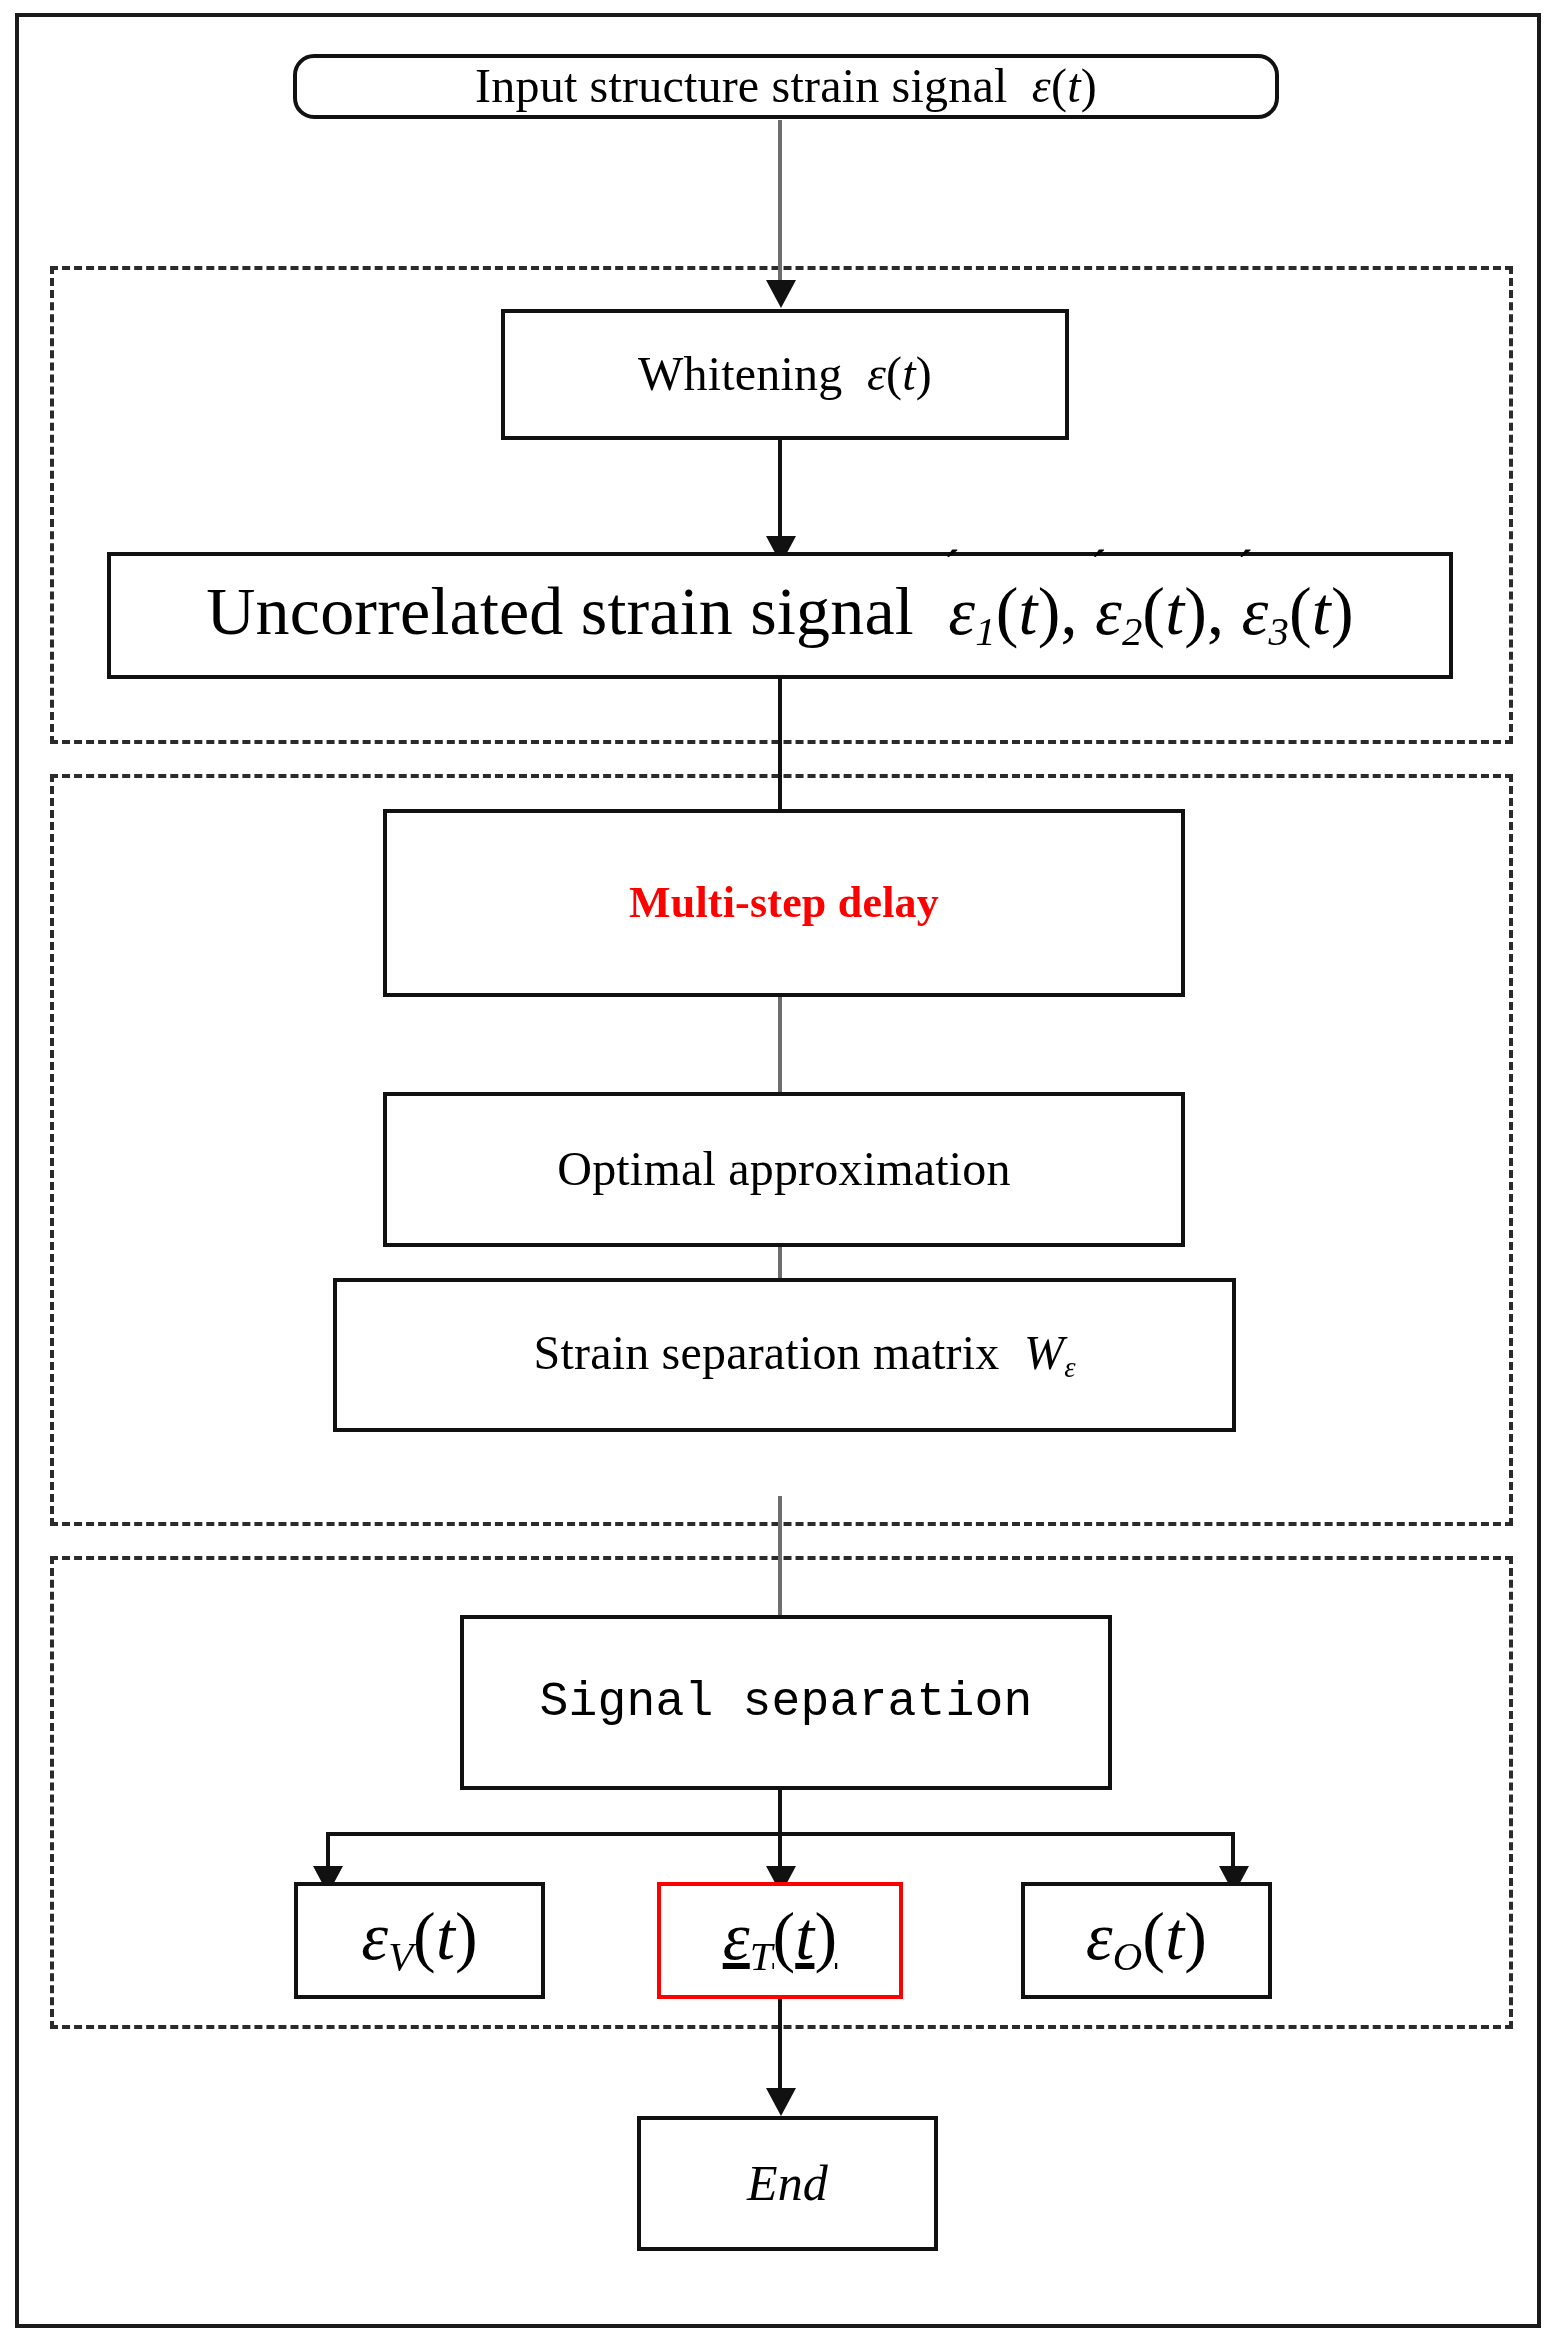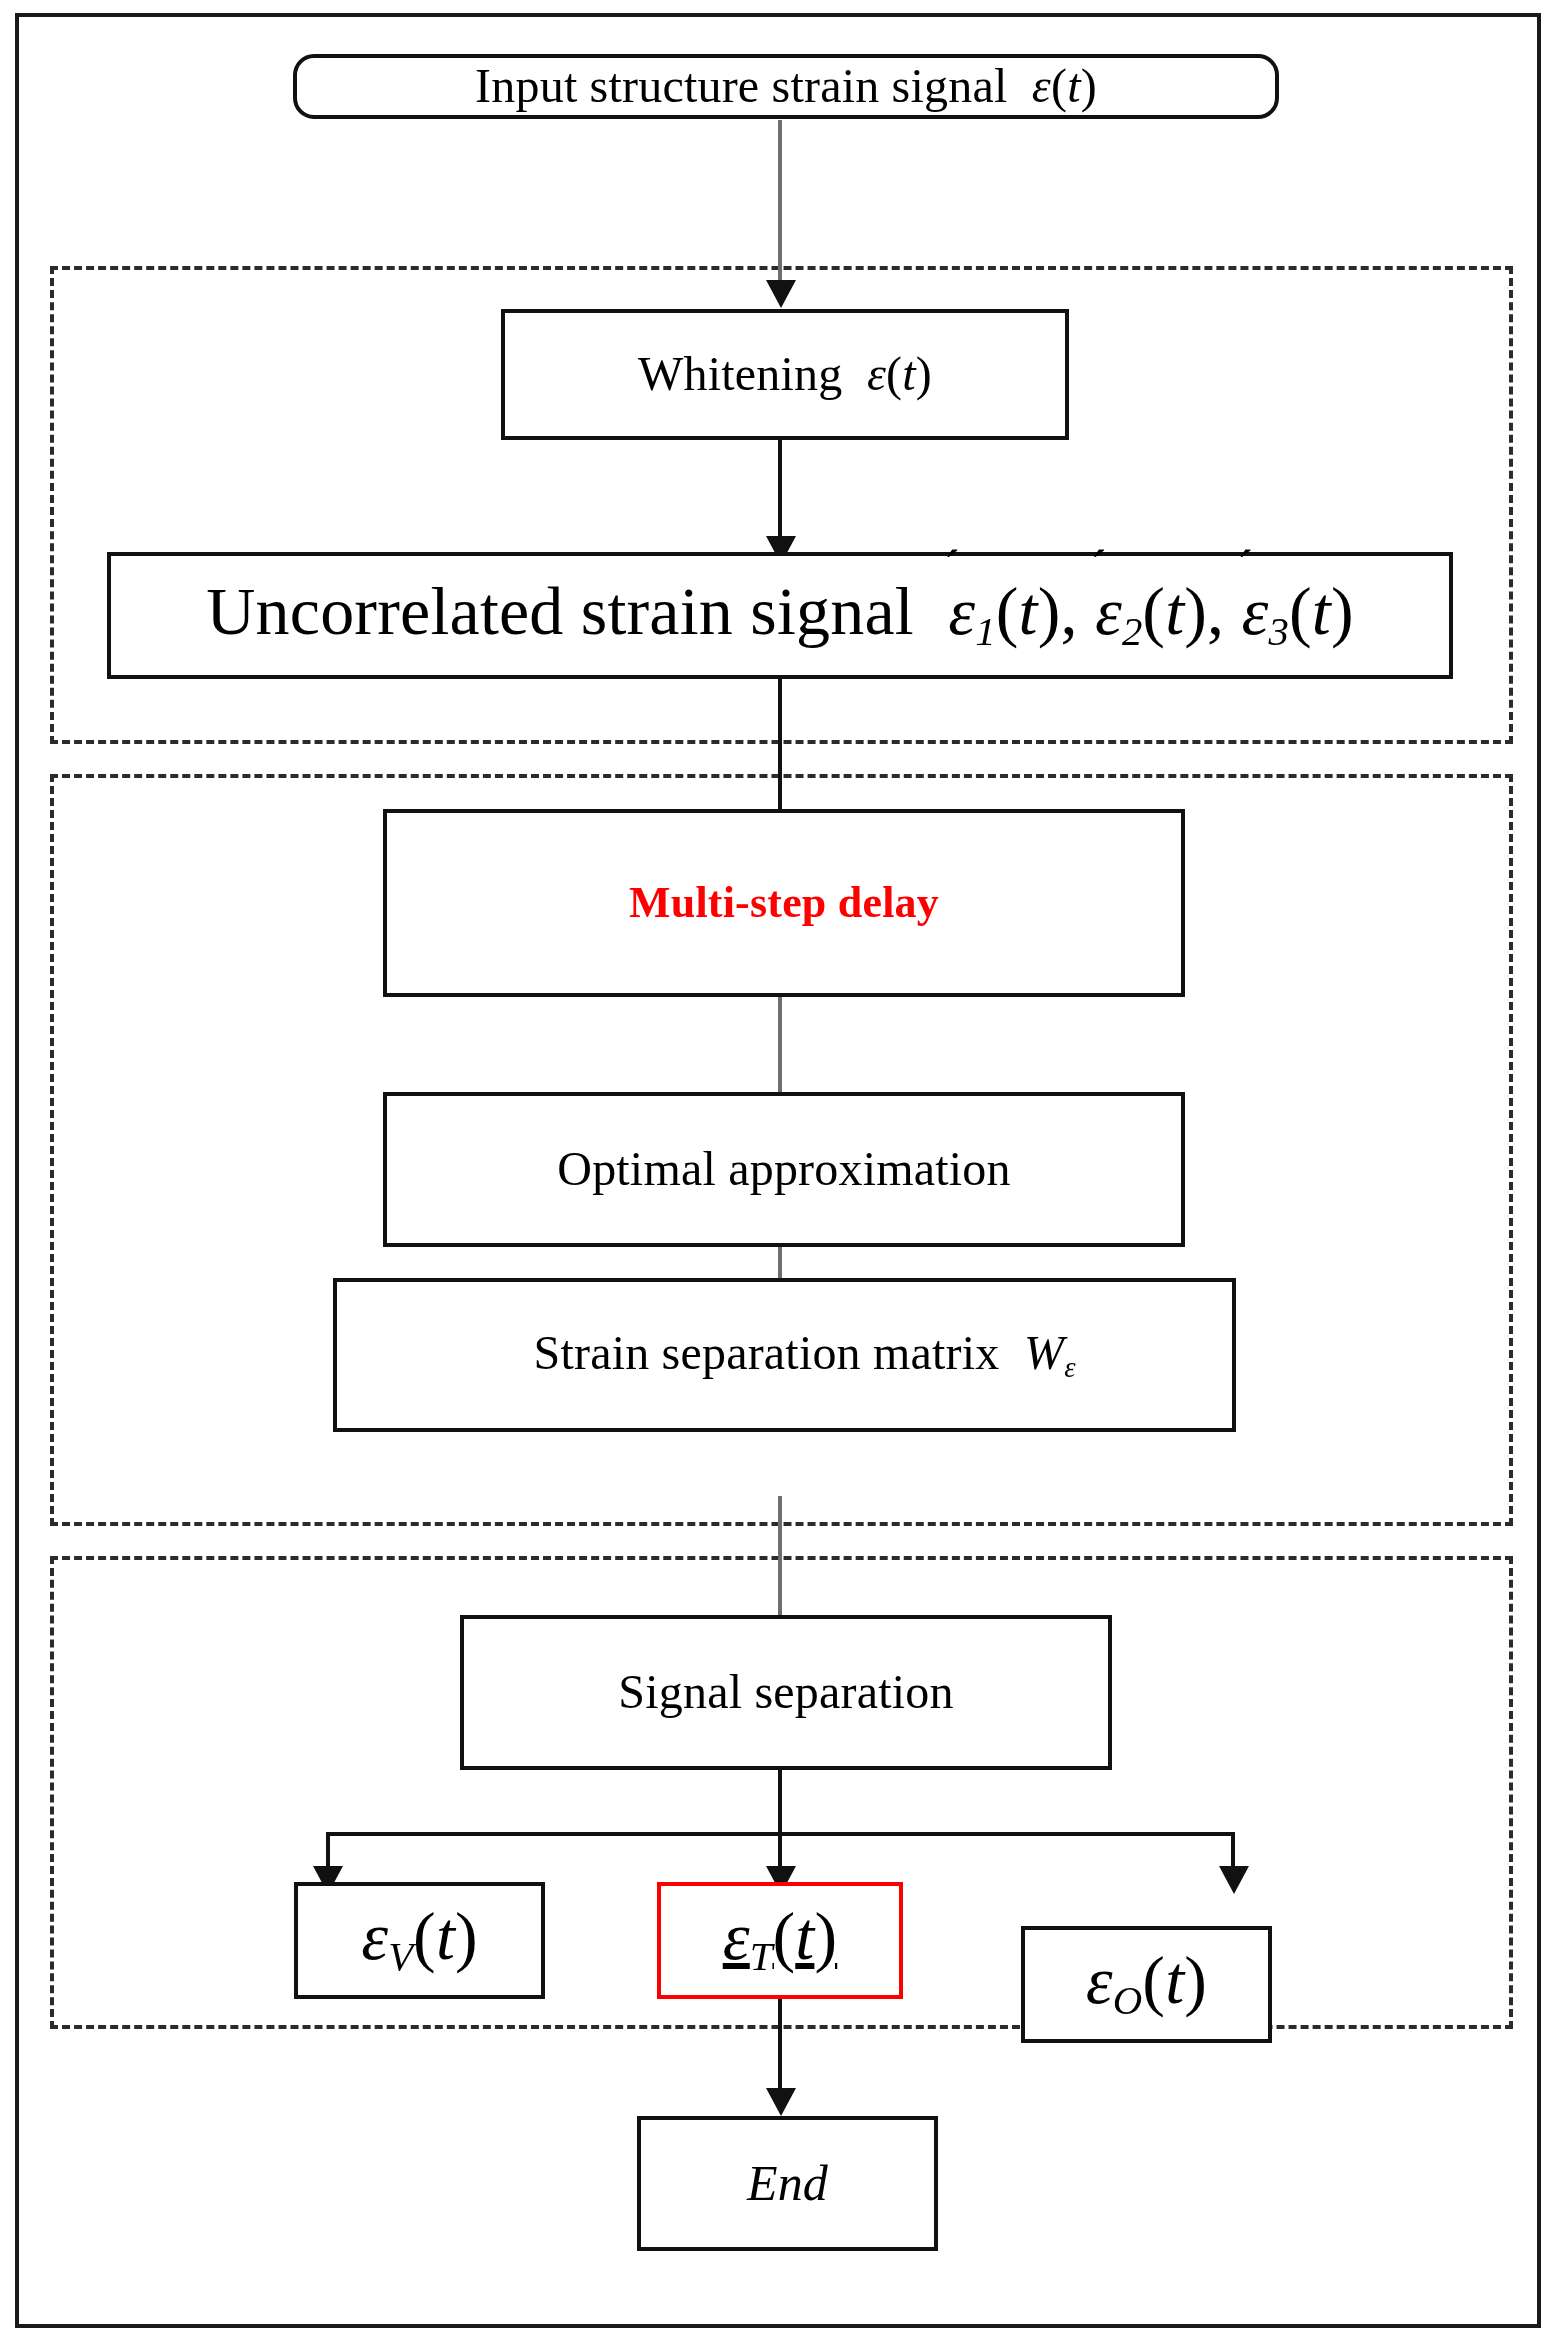--- a/index.html
+++ b/index.html
@@ -177,37 +177,37 @@
     <span class="node-label">Optimal approximation</span>
   </div>
 
   <div class="node" style="left:333px; top:1278px; width:903px; height:154px;padding-left:40px;">
     <span class="node-label">
       <span>Strain separation matrix</span>
       <span>&nbsp;<span class="mi">W</span><sub>ε</sub></span>
     </span>
   </div>
 
-  <div class="node" style="left:460px; top:1615px; width:652px; height:155px;">
+  <div class="node" style="left:460px; top:1615px; width:652px; height:175px;font-family:Liberation Mono, monospace;">
     <span class="node-label">Signal separation</span>
   </div>
 
   <div class="node" style="left:294px; top:1882px; width:251px; height:117px;">
     <span class="node-label math">
       <span class="eps">ε</span><sub>V</sub>(<span class="mi">t</span>)
     </span>
   </div>
 
   <div class="node red-outline" style="left:657px; top:1882px; width:246px; height:117px;">
     <span class="node-label math">
       <span class="eps">ε</span><sub>T</sub>(<span class="mi">t</span>)
     </span>
   </div>
 
-  <div class="node" style="left:1021px; top:1882px; width:251px; height:117px;margin-top:44px;">
+  <div class="node" style="left:1021px; top:1882px; width:251px; height:117px;">
     <span class="node-label math">
       <span class="eps">ε</span><sub>O</sub>(<span class="mi">t</span>)
     </span>
   </div>
 
   <div class="node" style="left:637px; top:2116px; width:301px; height:135px;">
     <span class="node-label big">End</span>
   </div>
 
 </div>

